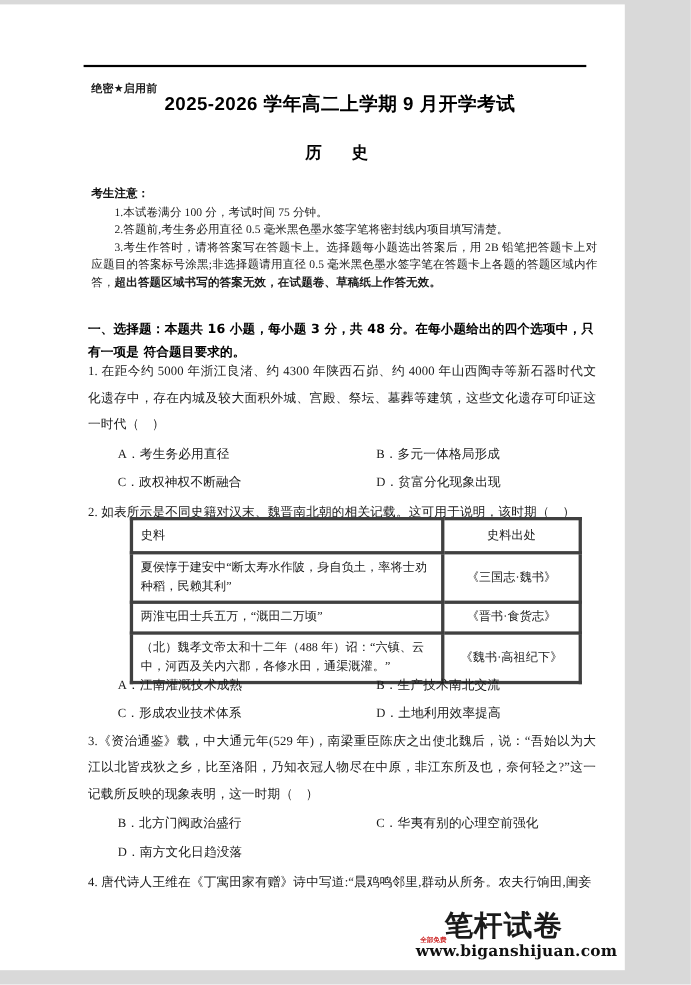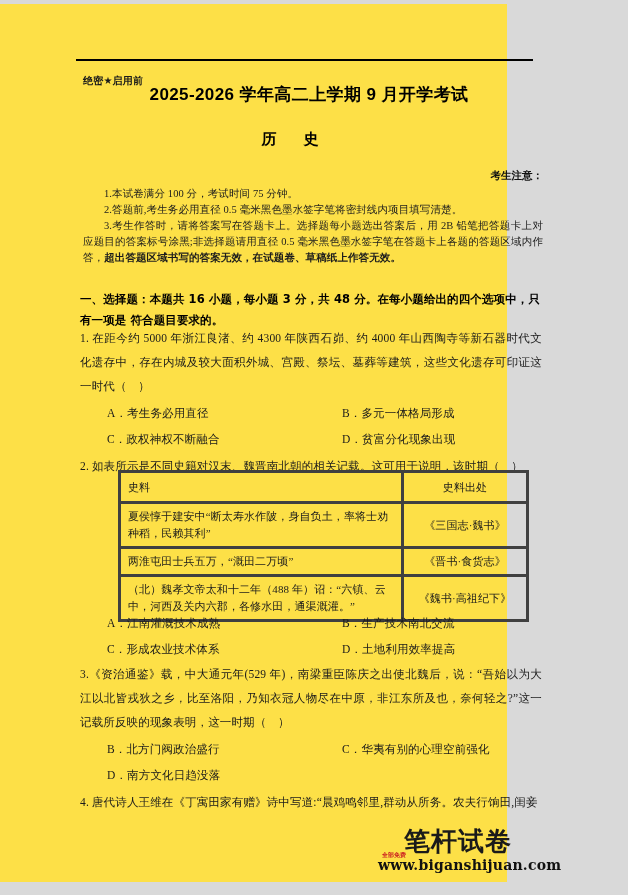--- a/index.html
+++ b/index.html
@@ -10,23 +10,23 @@
     width: 628px;
     height: 895px;
     background: #d9d9d9;
     font-family: "Liberation Serif", "DejaVu Serif", serif;
     overflow: hidden;
   }
   .page {
     position: absolute;
     left: 0;
     top: 4px;
-    width: 507px;
+    width: 568px;
     height: 878px;
-    background: #fde047;
+    background: #ffffff;
     box-sizing: border-box;
   }
 
   
   .top-rule {
     position: absolute;
     left: 76px;
     top: 55px;
     width: 457px;
     height: 2px;
@@ -53,21 +53,21 @@
     width: 466px;
     text-align: center;
     font-family: Liberation Sans, sans-serif;
     font-weight: bold;
     font-size: 17px;
     color: #000;
     letter-spacing: 0.4px;
   }
   .subject-title {
     position: absolute;
-    left: 60px;
+    left: 76px;
     top: 126px;
     width: 466px;
     text-align: center;
     font-family: "DejaVu Sans", sans-serif;
     font-weight: bold;
     font-size: 15px;
     color: #000;
     letter-spacing: 6px;
   }
 
@@ -77,21 +77,20 @@
     left: 83px;
     top: 165px;
     width: 460px;
   }
   .notice-title {
     font-family: "DejaVu Sans", sans-serif;
     font-weight: bold;
     font-size: 10.5px;
     color: #111;
     margin-bottom: 3px;
-    text-align: right;
   }
   .notice-item {
     font-family: "Liberation Serif", serif;
     font-size: 10.5px;
     color: #1c1c1c;
     line-height: 16px;
     text-indent: 21px;
     text-align: justify;
     letter-spacing: 0.1px;
   }

